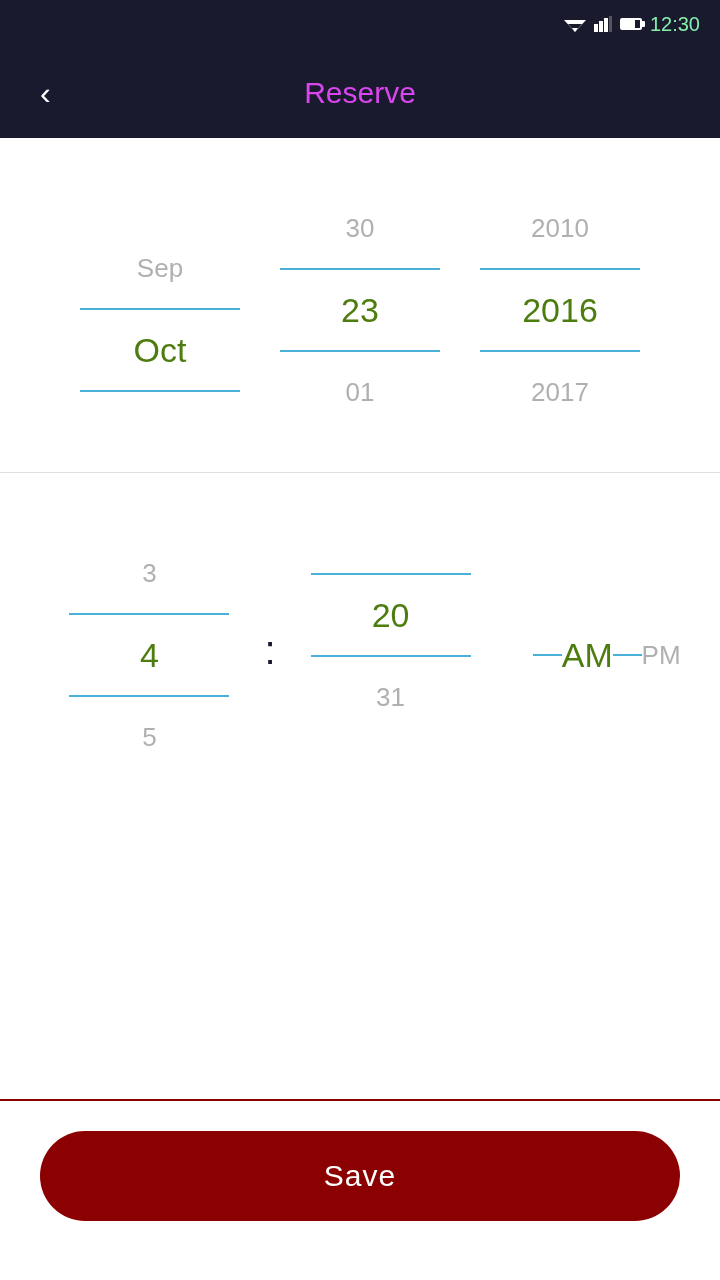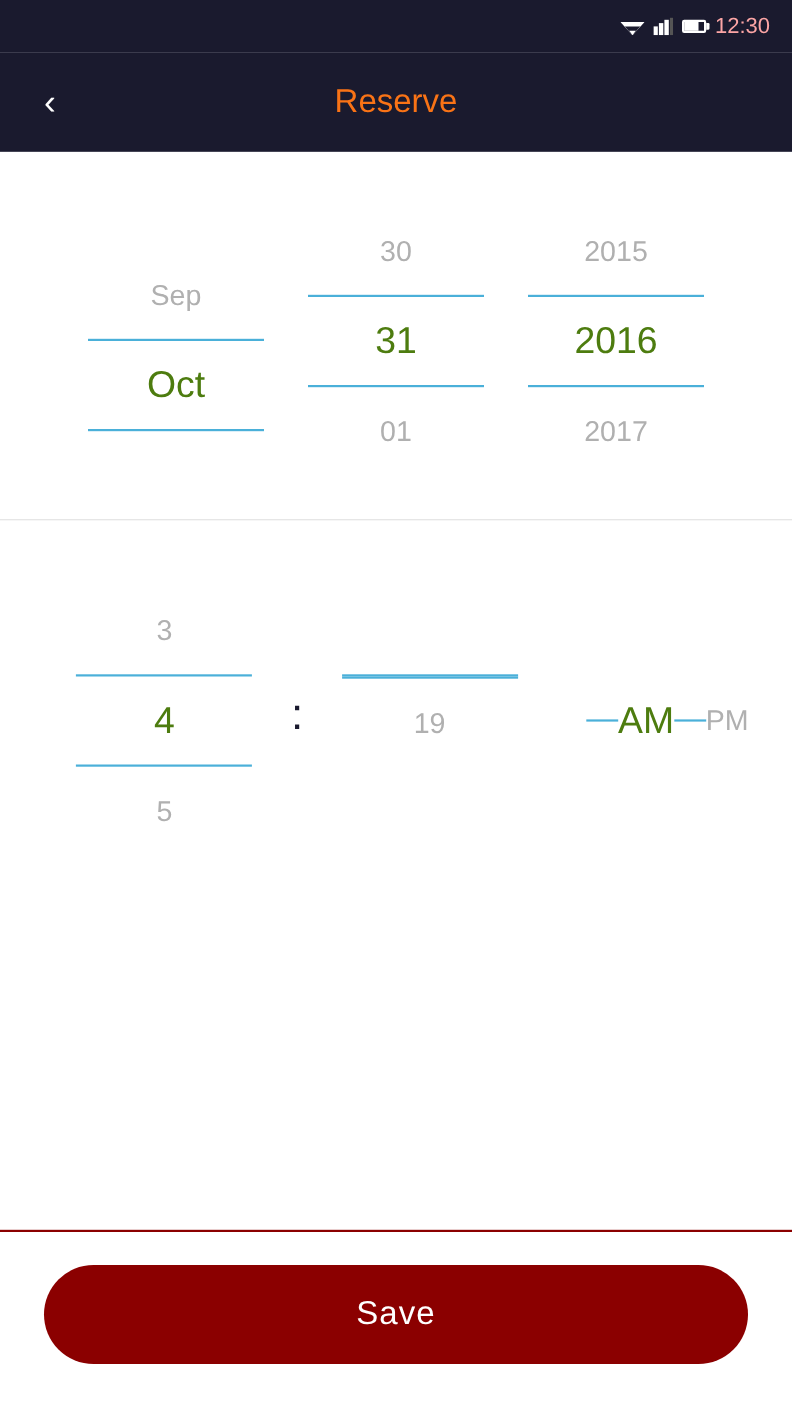--- a/index.html
+++ b/index.html
@@ -53,21 +53,21 @@
       border-radius: 0 1px 1px 0;
     }
 
     .battery-fill {
       width: 70%;
       height: 100%;
       background: white;
     }
 
     .status-time {
-      color: #fca5a5;
+      color: #86efac;
       font-size: 20px;
       font-weight: 500;
     }
 
     
     .header {
       background: #1a1a2e;
       height: 90px;
       display: flex;
       align-items: center;
@@ -79,21 +79,21 @@
       color: white;
       font-size: 32px;
       cursor: pointer;
       background: none;
       border: none;
       line-height: 1;
       padding: 10px;
     }
 
     .header-title {
-      color: #f97316;
+      color: #d946ef;
       font-size: 30px;
       font-weight: 400;
       position: absolute;
       left: 50%;
       transform: translateX(-50%);
     }
 
     
     .main-content {
       flex: 1;
@@ -198,21 +198,21 @@
     .ampm-column {
       display: flex;
       flex-direction: row;
       align-items: center;
       width: 180px;
     }
 
     
     .save-section {
       width: 100%;
-      padding: 30px 40px 40px;
+      padding: 30px 40px 59px;
       display: flex;
       justify-content: center;
       background: white;
     }
 
     .save-button {
       background: #8b0000;
       color: white;
       border: none;
       border-radius: 50px;
@@ -267,27 +267,27 @@
       <div class="picker-column">
         <div class="picker-item inactive">Sep</div>
         <div class="picker-line"></div>
         <div class="picker-item active">Oct</div>
         <div class="picker-line"></div>
       </div>
 
       <div class="picker-column">
         <div class="picker-item inactive">30</div>
         <div class="picker-line"></div>
-        <div class="picker-item active">31</div>
+        <div class="picker-item active">23</div>
         <div class="picker-line"></div>
         <div class="picker-item inactive">01</div>
       </div>
 
       <div class="picker-column">
-        <div class="picker-item inactive">2015</div>
+        <div class="picker-item inactive">2010</div>
         <div class="picker-line"></div>
         <div class="picker-item active">2016</div>
         <div class="picker-line"></div>
         <div class="picker-item inactive">2017</div>
       </div>
 
     </div>
   </div>
 
   <div class="divider"></div>
@@ -300,22 +300,23 @@
         <div class="picker-line"></div>
         <div class="picker-item active">4</div>
         <div class="picker-line"></div>
         <div class="picker-item inactive">5</div>
       </div>
 
       <div class="time-separator">:</div>
 
       <div class="time-column">
         <div class="picker-line"></div>
-        <div class="picker-line"></div>
-        <div class="picker-item inactive">19</div>
+        <div class="picker-item active">20</div>
+        <div class="picker-line"></div>
+        <div class="picker-item inactive">31</div>
       </div>
 
       <div class="ampm-column">
         <div class="picker-item inactive" style="visibility:hidden;"></div>
         <div class="picker-line"></div>
         <div class="picker-item active">AM</div>
         <div class="picker-line"></div>
         <div class="picker-item inactive">PM</div>
       </div>
 

